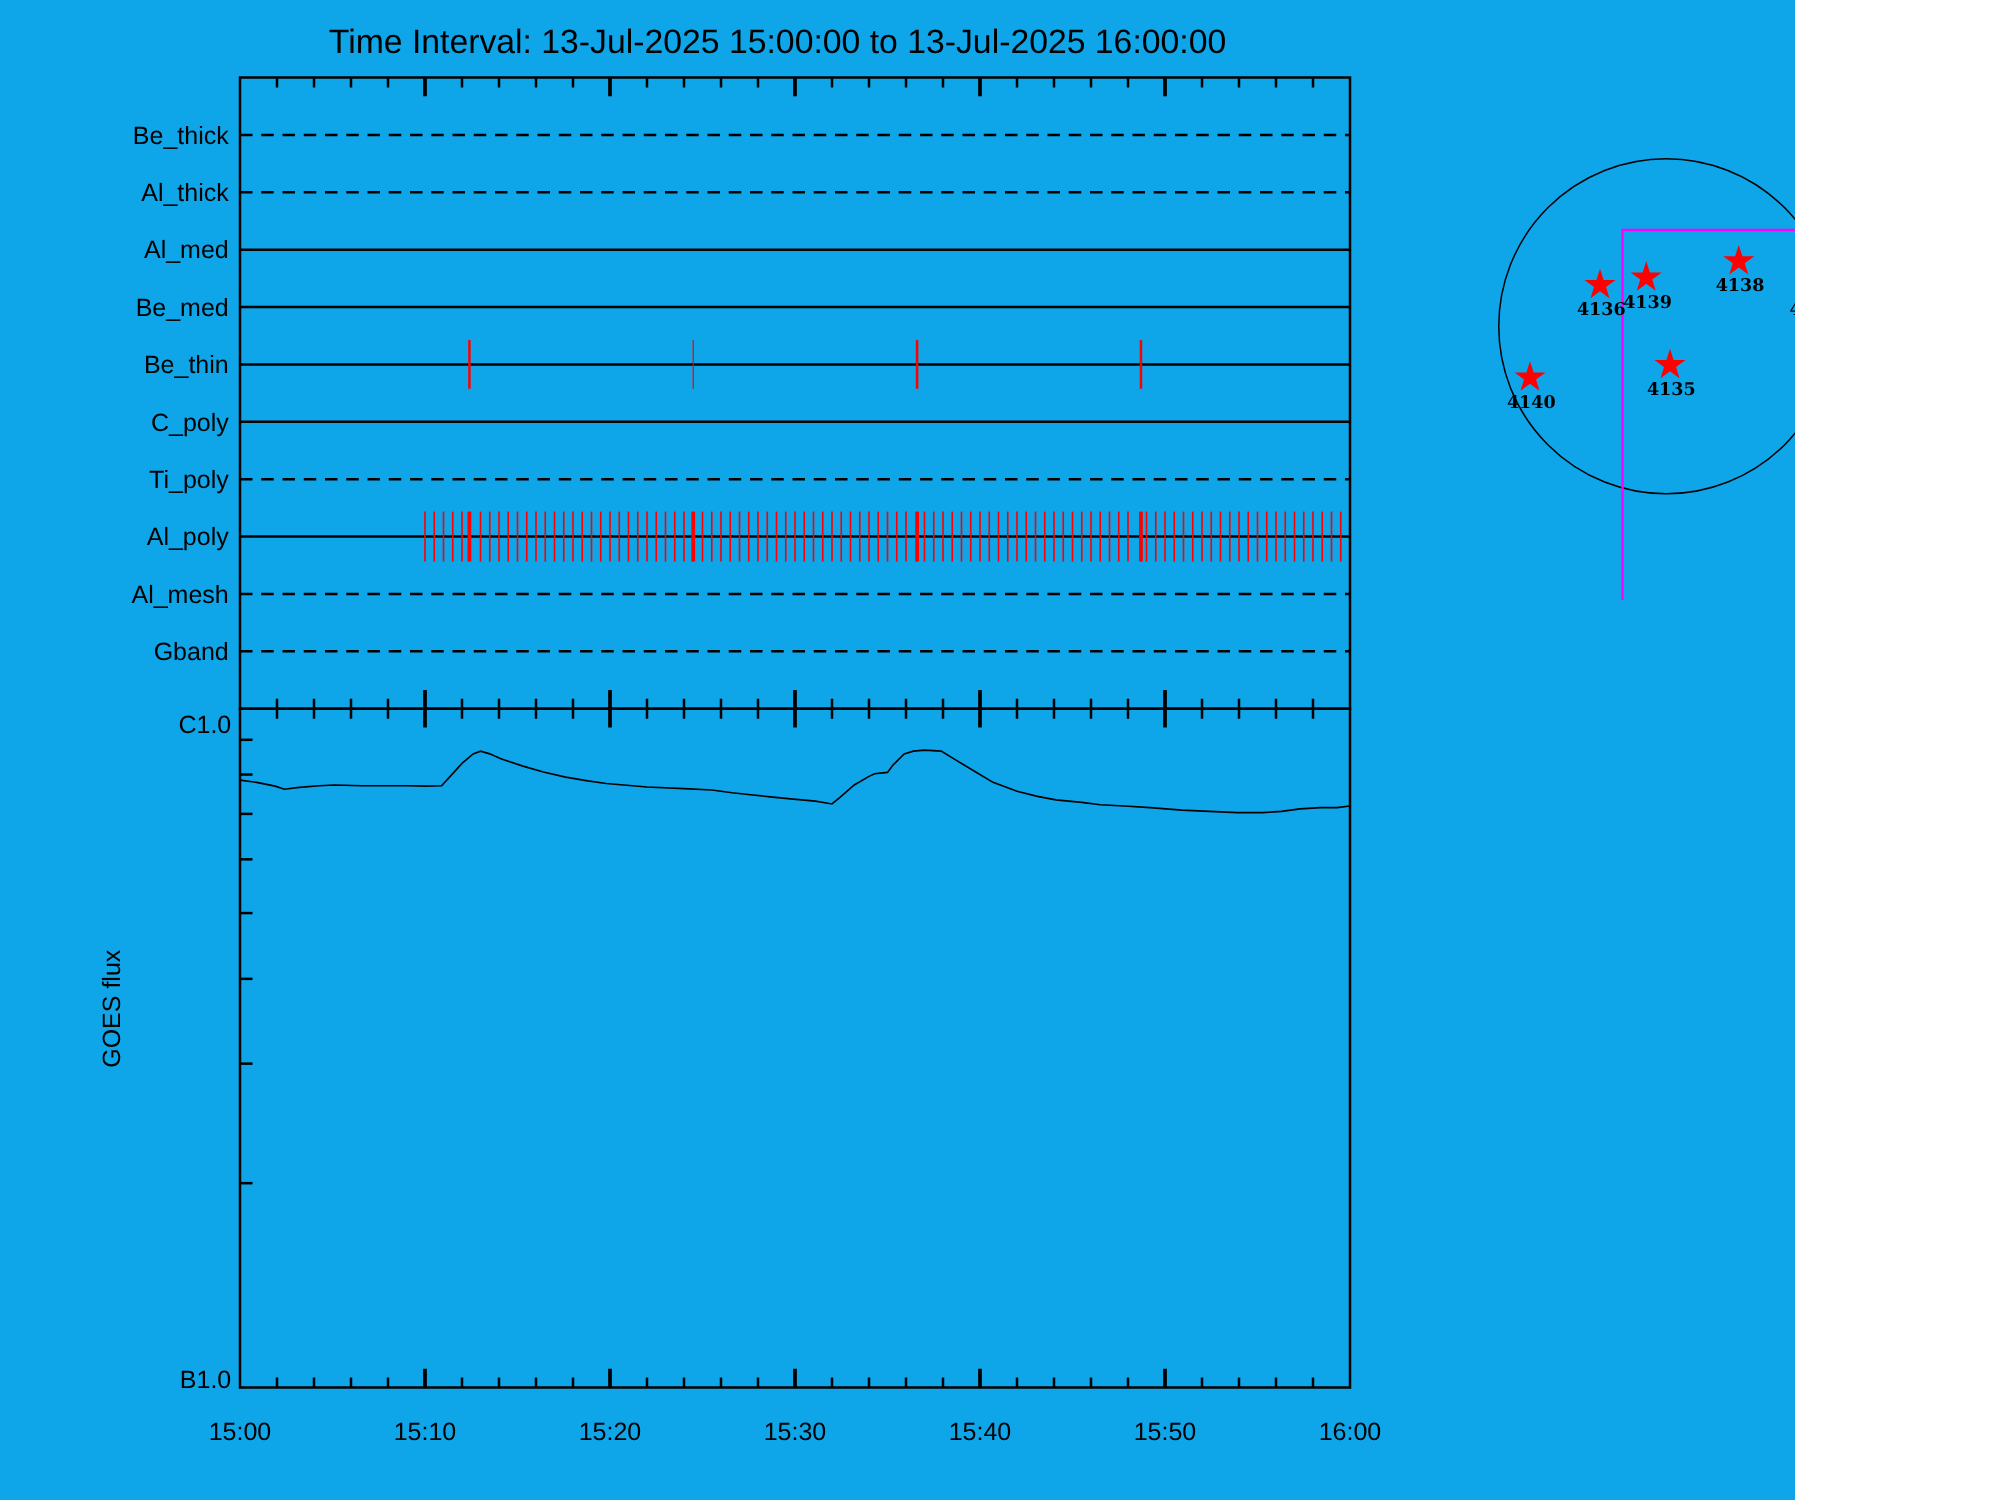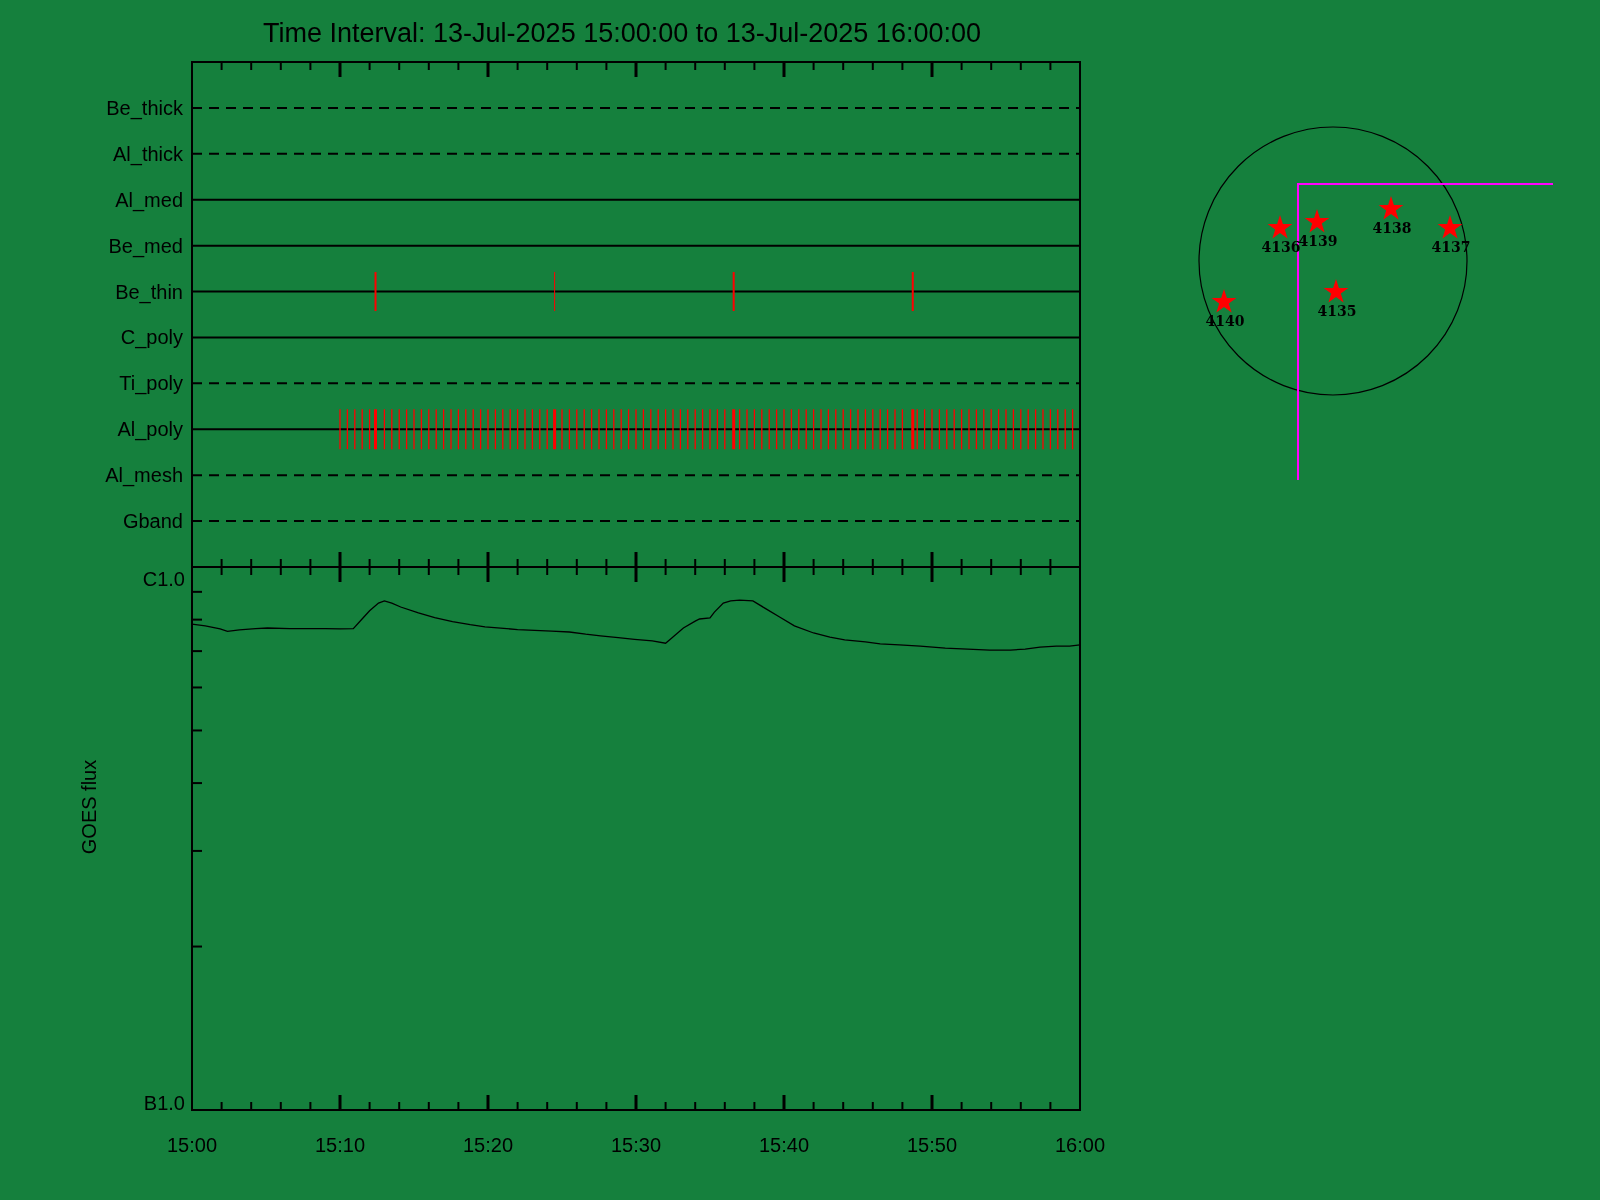--- a/index.html
+++ b/index.html
@@ -1,16 +1,16 @@
 <!DOCTYPE html>
 <html><head>
 <meta charset="utf-8">
 <style>
   html,body{margin:0;padding:0;background:#ffffff;}
-  .page{position:relative;width:1600px;height:1200px;background:#15803d;overflow:hidden;}
+  .page{position:relative;width:1436px;height:1200px;background:#0ea5e9;overflow:hidden;}
   svg text{font-family:"Liberation Sans",sans-serif;fill:#000000;}
   text.title{font-size:27px;}
   text.axlab{font-size:20px;}
   text.starlab{font-family:"DejaVu Serif",serif;font-weight:bold;font-size:14px;}
 </style>
 </head>
 <body>
 
 <div class="page">
   <svg id="plot" width="1600" height="1200" viewBox="0 0 1600 1200">

